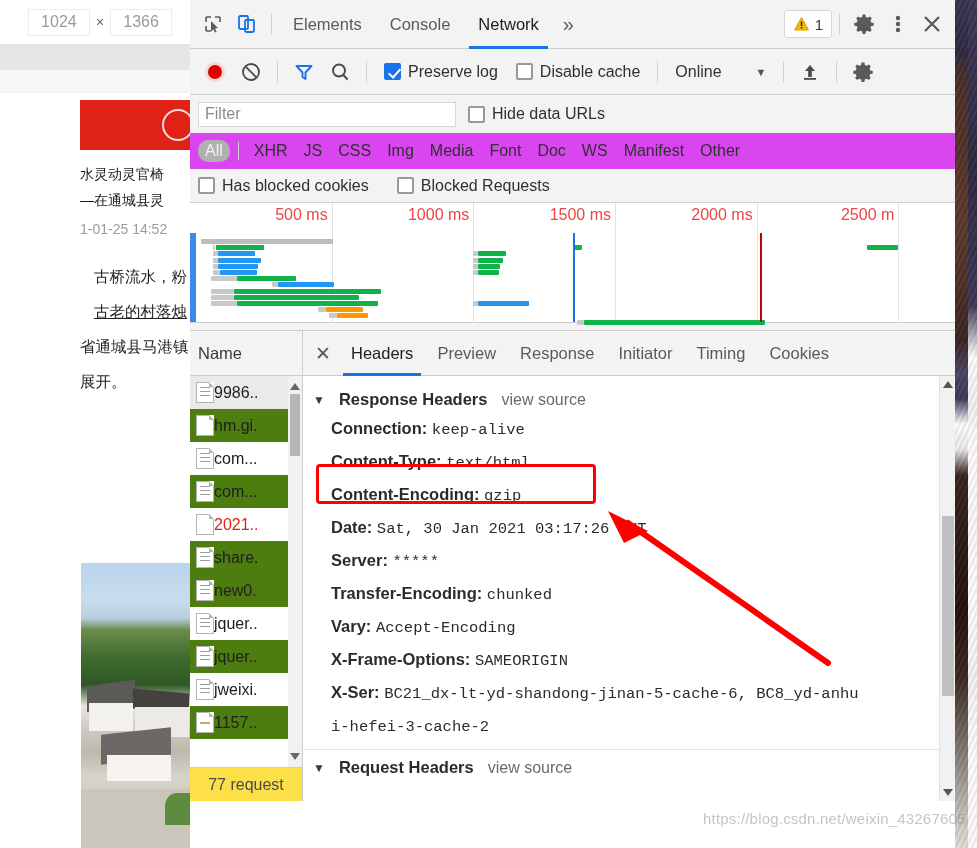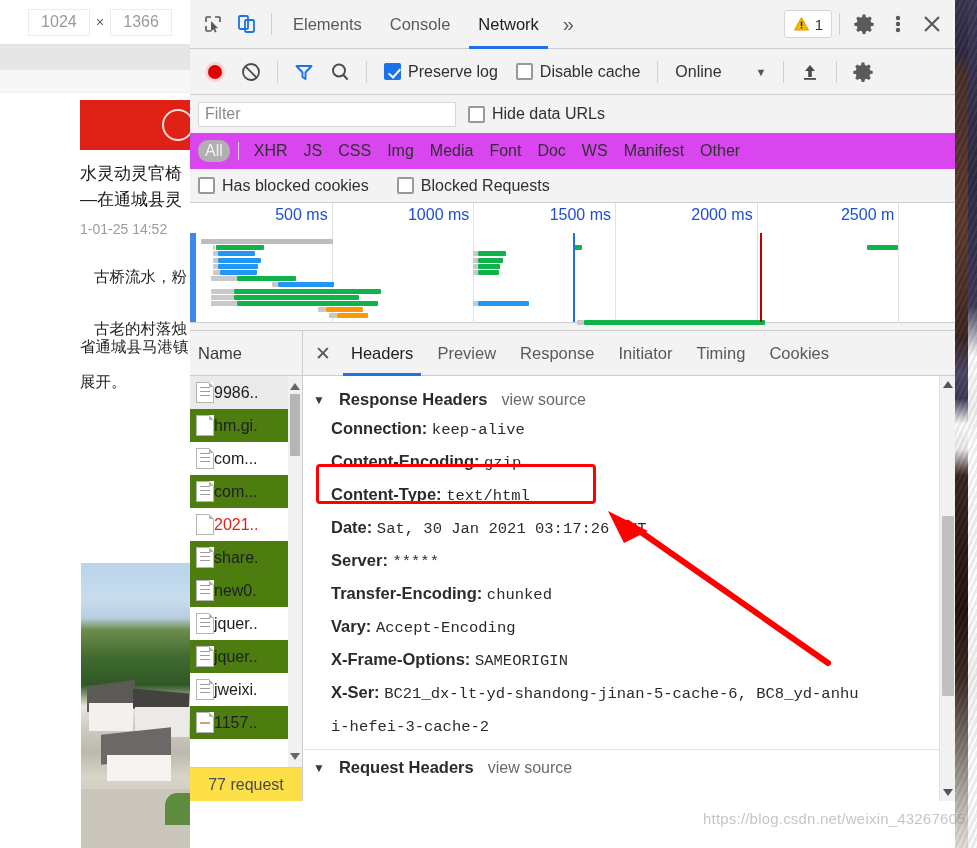--- a/index.html
+++ b/index.html
@@ -52,21 +52,21 @@
   .vp-content { position:relative; background:#fff; height:755px; }
   .banner {
     position:absolute; left:80px; top:7px; width:120px; height:50px; background:#e02216;
   }
   .banner-circle {
     position:absolute; right:6px; top:9px; width:32px; height:32px;
     border:2px solid rgba(255,255,255,.85); border-radius:50%;
   }
   .art-title {
     position:absolute; left:80px; top:68px; width:130px;
-    font-size:17px; line-height:26px; color:#1a1a1a; white-space:nowrap;
+    font-size:14px; line-height:26px; color:#1a1a1a; white-space:nowrap;
     font-family:"Liberation Sans", sans-serif;
   }
   .art-date {
     position:absolute; left:80px; top:128px; font-size:14px; color:#9b9b9b;
     white-space:nowrap;
   }
   .art-p {
     position:absolute; left:80px; width:150px; font-size:15.5px; line-height:31px;
     color:#1f1f1f; white-space:nowrap;
   }
@@ -149,21 +149,21 @@
     height:34px; background:#f3f3f3; display:flex; align-items:center; padding:0 8px; gap:12px;
     border-bottom:1px solid #cdcdcd;
   }
 
   
   .dt-overview { position:relative; height:120px; background:#fff; border-bottom:1px solid #cdcdcd; }
   .tl-tick {
     position:absolute; top:0; height:120px; border-left:1px solid #e2e2e2;
   }
   .tl-tick span {
-    position:absolute; right:5px; top:3px; font-size:16px; color:#1d4ed8; white-space:nowrap;
+    position:absolute; right:5px; top:3px; font-size:16px; color:#ef4444; white-space:nowrap;
   }
   .tl-bar { position:absolute; height:5px; border-radius:1px; }
   .tl-marker { position:absolute; top:30px; bottom:0; width:2px; }
 
   
   .dt-splitter { height:8px; background:#f3f3f3; border-bottom:1px solid #cdcdcd; }
 
   
   .dt-lower { position:relative; height:470px; display:flex; }
 
@@ -266,21 +266,21 @@
     <div class="vp-content">
       <div class="banner">
         <div class="banner-circle"></div>
       </div>
       <div class="art-title">
         <div>水灵动灵官椅</div>
         <div>—在通城县灵</div>
       </div>
       <div class="art-date">1-01-25 14:52</div>
       <div class="art-p" style="top:168px; padding-left:14px;">古桥流水，粉</div>
-      <div class="art-p" style="top:220px; padding-left:14px;">古老的村落烛</div>
+      <div class="art-p" style="top:203px; padding-left:14px;text-decoration:underline;">古老的村落烛</div>
       <div class="art-p" style="top:238px;">省通城县马港镇</div>
       <div class="art-p" style="top:273px;">展开。</div>
 
       <div class="art-photo">
         <div class="roof1"></div>
           <div class="wall1"></div>
         <div class="roof2"></div>
           <div class="wall2"></div>
         <div class="roof3"></div>
           <div class="wall3"></div>
@@ -566,22 +566,22 @@
         </div>
 
         <div class="det-body">
           <div class="hdr-section-title">
             <span class="tri">▼</span>
             <span>Response Headers</span>
             <span class="view-src">view source</span>
           </div>
           <div id="resp-headers">
               <div class="hdr-line"><b>Connection:</b> <span class="v">keep-alive</span></div>
+              <div class="hdr-line"><b>Content-Type:</b> <span class="v">text/html</span></div>
               <div class="hdr-line"><b>Content-Encoding:</b> <span class="v">gzip</span></div>
-              <div class="hdr-line"><b>Content-Type:</b> <span class="v">text/html</span></div>
               <div class="hdr-line"><b>Date:</b> <span class="v">Sat, 30 Jan 2021 03:17:26 GMT</span></div>
               <div class="hdr-line"><b>Server:</b> <span class="v">*****</span></div>
               <div class="hdr-line"><b>Transfer-Encoding:</b> <span class="v">chunked</span></div>
               <div class="hdr-line"><b>Vary:</b> <span class="v">Accept-Encoding</span></div>
               <div class="hdr-line"><b>X-Frame-Options:</b> <span class="v">SAMEORIGIN</span></div>
               <div class="hdr-line"><b>X-Ser:</b> <span class="v">BC21_dx-lt-yd-shandong-jinan-5-cache-6, BC8_yd-anhu</span></div>
               <div class="hdr-line"><span class="v">i-hefei-3-cache-2</span></div>
             </div>
           <div class="hdr-sep"></div>
           <div class="hdr-section-title">

